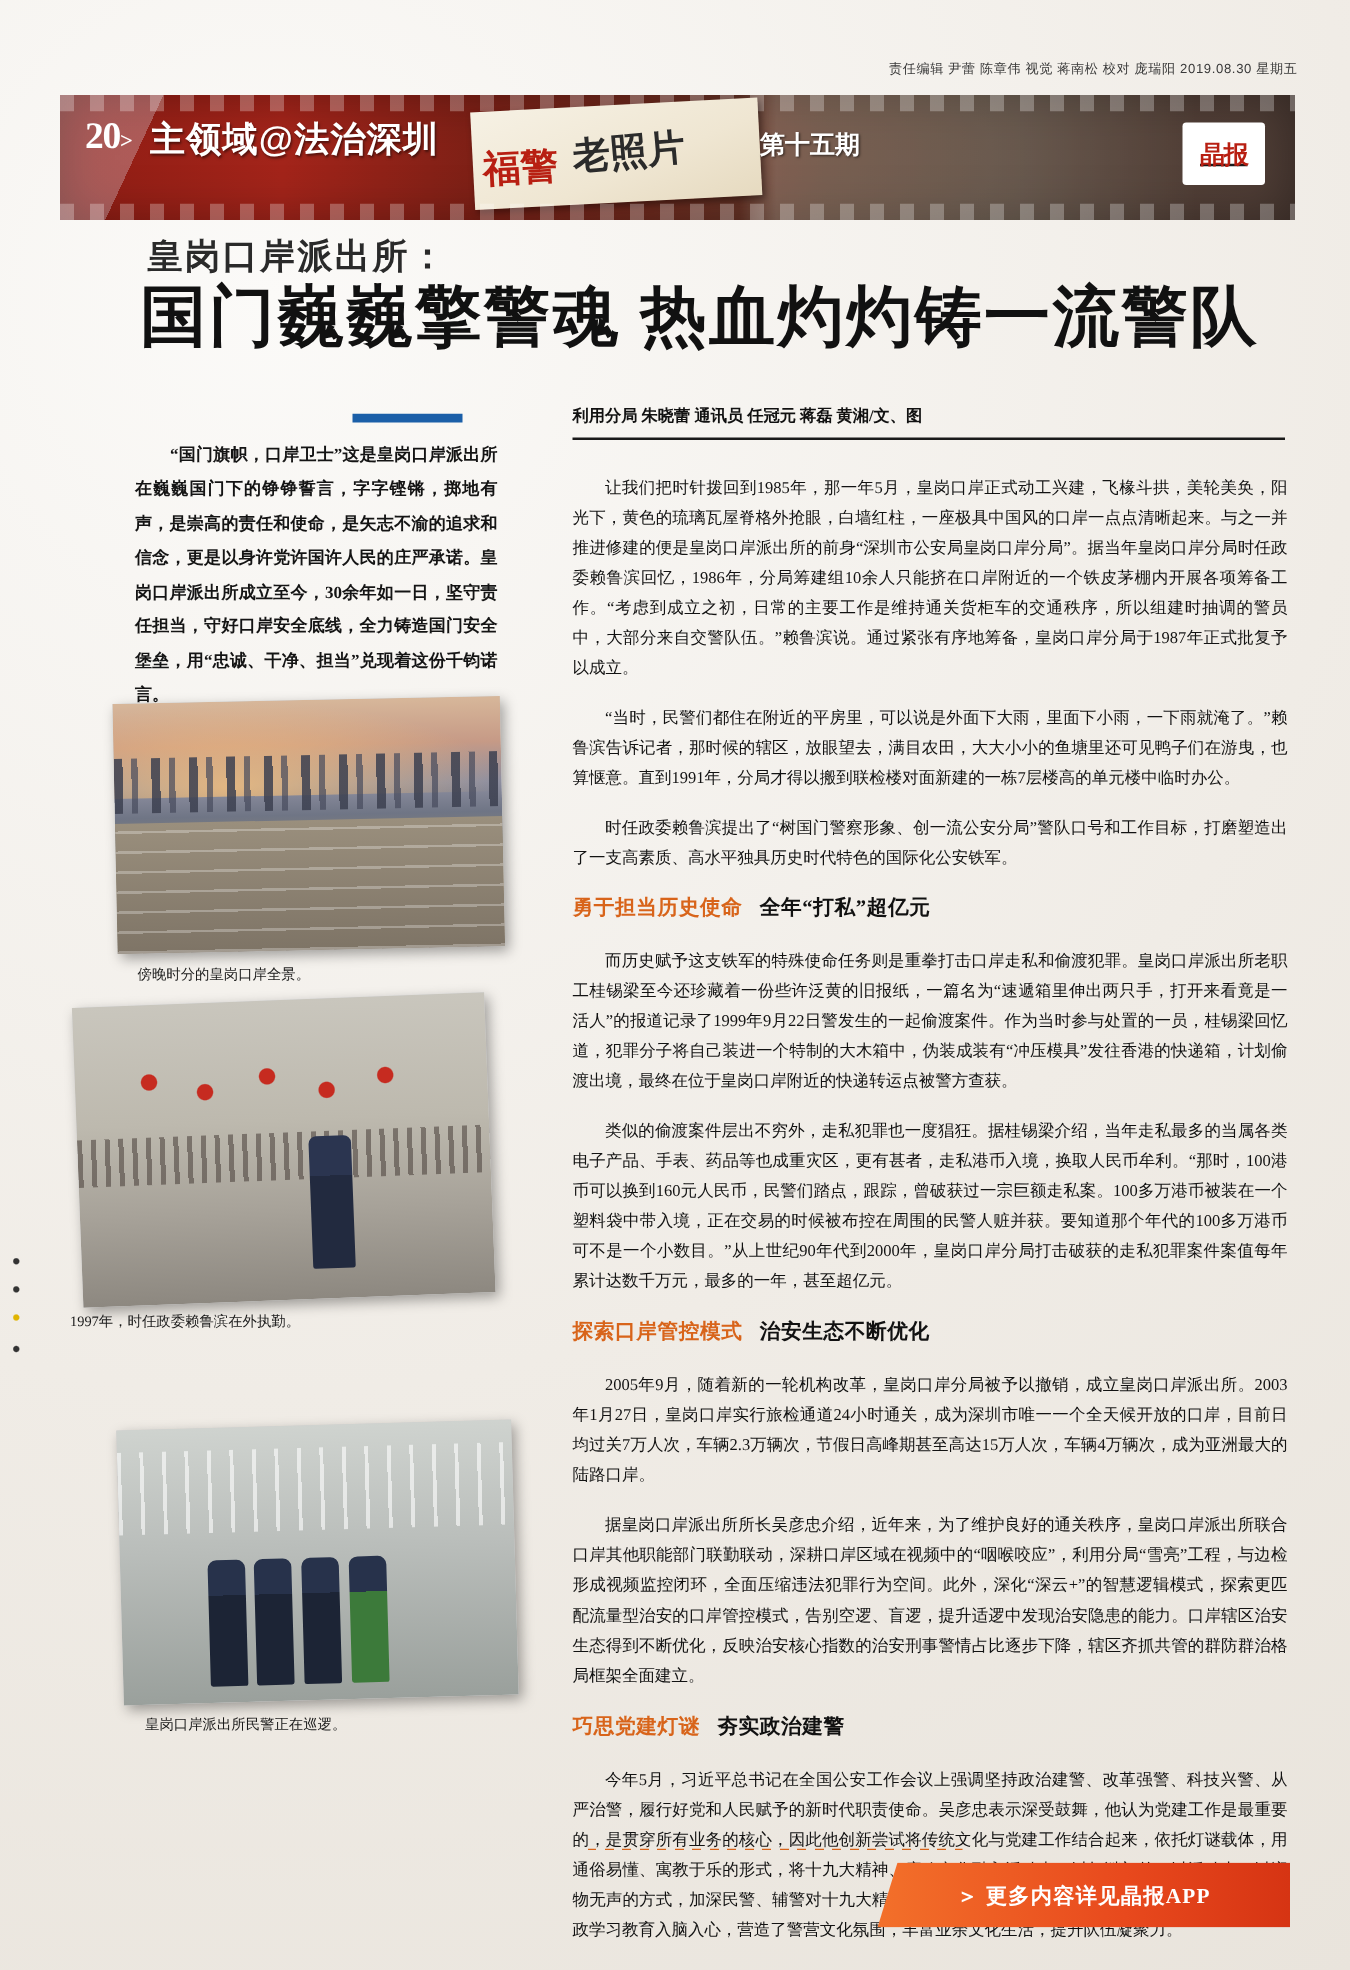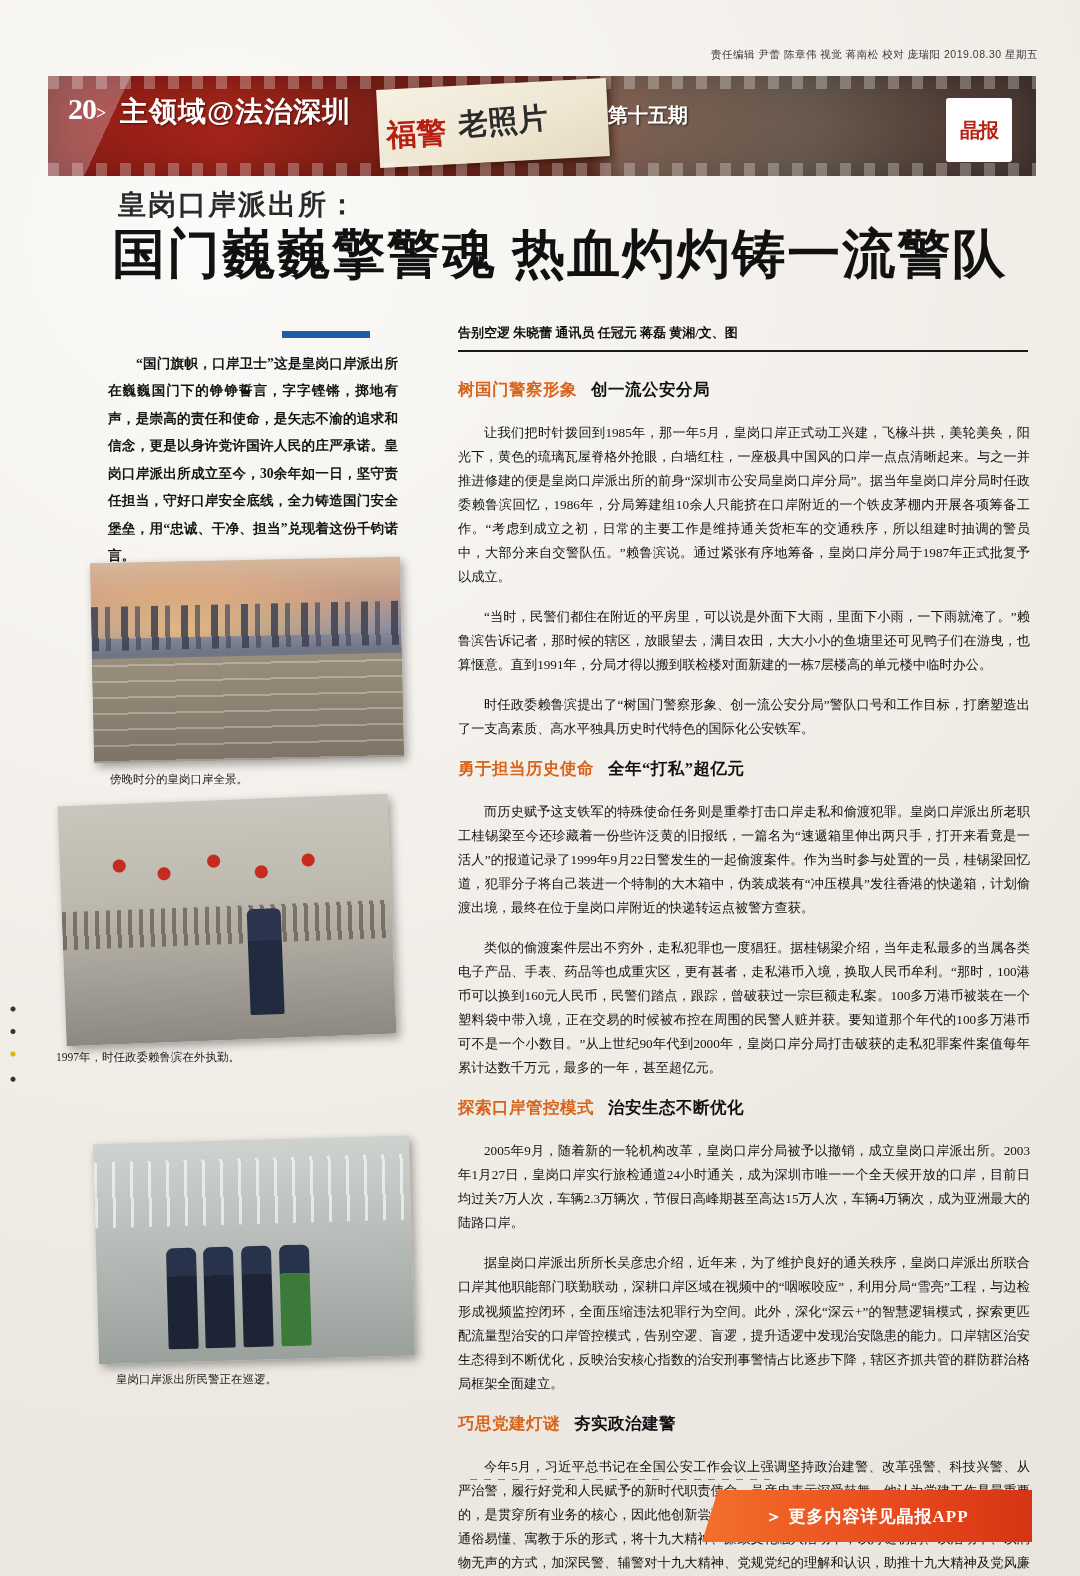--- a/index.html
+++ b/index.html
@@ -121,26 +121,27 @@
     font-size: 20px;
     font-weight: bold;
     color: #ffffff;
     text-shadow: 1px 1px 2px rgba(0,0,0,.6);
   }
   .logo-box {
     position: absolute;
     right: 24px;
     top: 22px;
     width: 66px;
-    height: 64px;
+    height: 50px;
     background: #ffffff;
     border-radius: 3px;
     display: flex;
     align-items: center;
     justify-content: center;
+    text-decoration: underline;
   }
   .logo-box span {
     font-size: 20px;
     font-weight: bold;
     color: #b81f12;
     font-family: "Liberation Serif", serif;
     letter-spacing: -1px;
   }
 
   
@@ -413,29 +414,25 @@
       <div class="ofc o1"></div>
       <div class="ofc o2"></div>
       <div class="ofc o3"></div>
       <div class="ofc o4"></div>
     </div>
   </div>
   <div class="caption" style="left:116px; top:1372px;text-align:center;">皇岗口岸派出所民警正在巡逻。</div>
 
   <div class="dots"></div>
 
-  <div class="byline">告别空逻 朱晓蕾  通讯员 任冠元 蒋磊 黄湘/文、图</div>
+  <div class="byline">利用分局 朱晓蕾  通讯员 任冠元 蒋磊 黄湘/文、图</div>
   <div class="rule"></div>
 
   <div class="col" style="top:362px;">
 
-    <div class="sec-head">
-      <span class="a">树国门警察形象</span>
-      &nbsp;&nbsp;<span class="b">创一流公安分局</span>
-    </div>
     <p>让我们把时针拨回到1985年，那一年5月，皇岗口岸正式动工兴建，飞椽斗拱，美轮美奂，阳光下，黄色的琉璃瓦屋脊格外抢眼，白墙红柱，一座极具中国风的口岸一点点清晰起来。与之一并推进修建的便是皇岗口岸派出所的前身“深圳市公安局皇岗口岸分局”。据当年皇岗口岸分局时任政委赖鲁滨回忆，1986年，分局筹建组10余人只能挤在口岸附近的一个铁皮茅棚内开展各项筹备工作。“考虑到成立之初，日常的主要工作是维持通关货柜车的交通秩序，所以组建时抽调的警员中，大部分来自交警队伍。”赖鲁滨说。通过紧张有序地筹备，皇岗口岸分局于1987年正式批复予以成立。</p>
     <p>“当时，民警们都住在附近的平房里，可以说是外面下大雨，里面下小雨，一下雨就淹了。”赖鲁滨告诉记者，那时候的辖区，放眼望去，满目农田，大大小小的鱼塘里还可见鸭子们在游曳，也算惬意。直到1991年，分局才得以搬到联检楼对面新建的一栋7层楼高的单元楼中临时办公。</p>
     <p>时任政委赖鲁滨提出了“树国门警察形象、创一流公安分局”警队口号和工作目标，打磨塑造出了一支高素质、高水平独具历史时代特色的国际化公安铁军。</p>
 
     <div class="sec-head">
       <span class="a">勇于担当历史使命</span>
       &nbsp;&nbsp;<span class="b">全年“打私”超亿元</span>
     </div>
     <p>而历史赋予这支铁军的特殊使命任务则是重拳打击口岸走私和偷渡犯罪。皇岗口岸派出所老职工桂锡梁至今还珍藏着一份些许泛黄的旧报纸，一篇名为“速遞箱里伸出两只手，打开来看竟是一活人”的报道记录了1999年9月22日警发生的一起偷渡案件。作为当时参与处置的一员，桂锡梁回忆道，犯罪分子将自己装进一个特制的大木箱中，伪装成装有“冲压模具”发往香港的快递箱，计划偷渡出境，最终在位于皇岗口岸附近的快递转运点被警方查获。</p>
     <p>类似的偷渡案件层出不穷外，走私犯罪也一度猖狂。据桂锡梁介绍，当年走私最多的当属各类电子产品、手表、药品等也成重灾区，更有甚者，走私港币入境，换取人民币牟利。“那时，100港币可以换到160元人民币，民警们踏点，跟踪，曾破获过一宗巨额走私案。100多万港币被装在一个塑料袋中带入境，正在交易的时候被布控在周围的民警人赃并获。要知道那个年代的100多万港币可不是一个小数目。”从上世纪90年代到2000年，皇岗口岸分局打击破获的走私犯罪案件案值每年累计达数千万元，最多的一年，甚至超亿元。</p>

